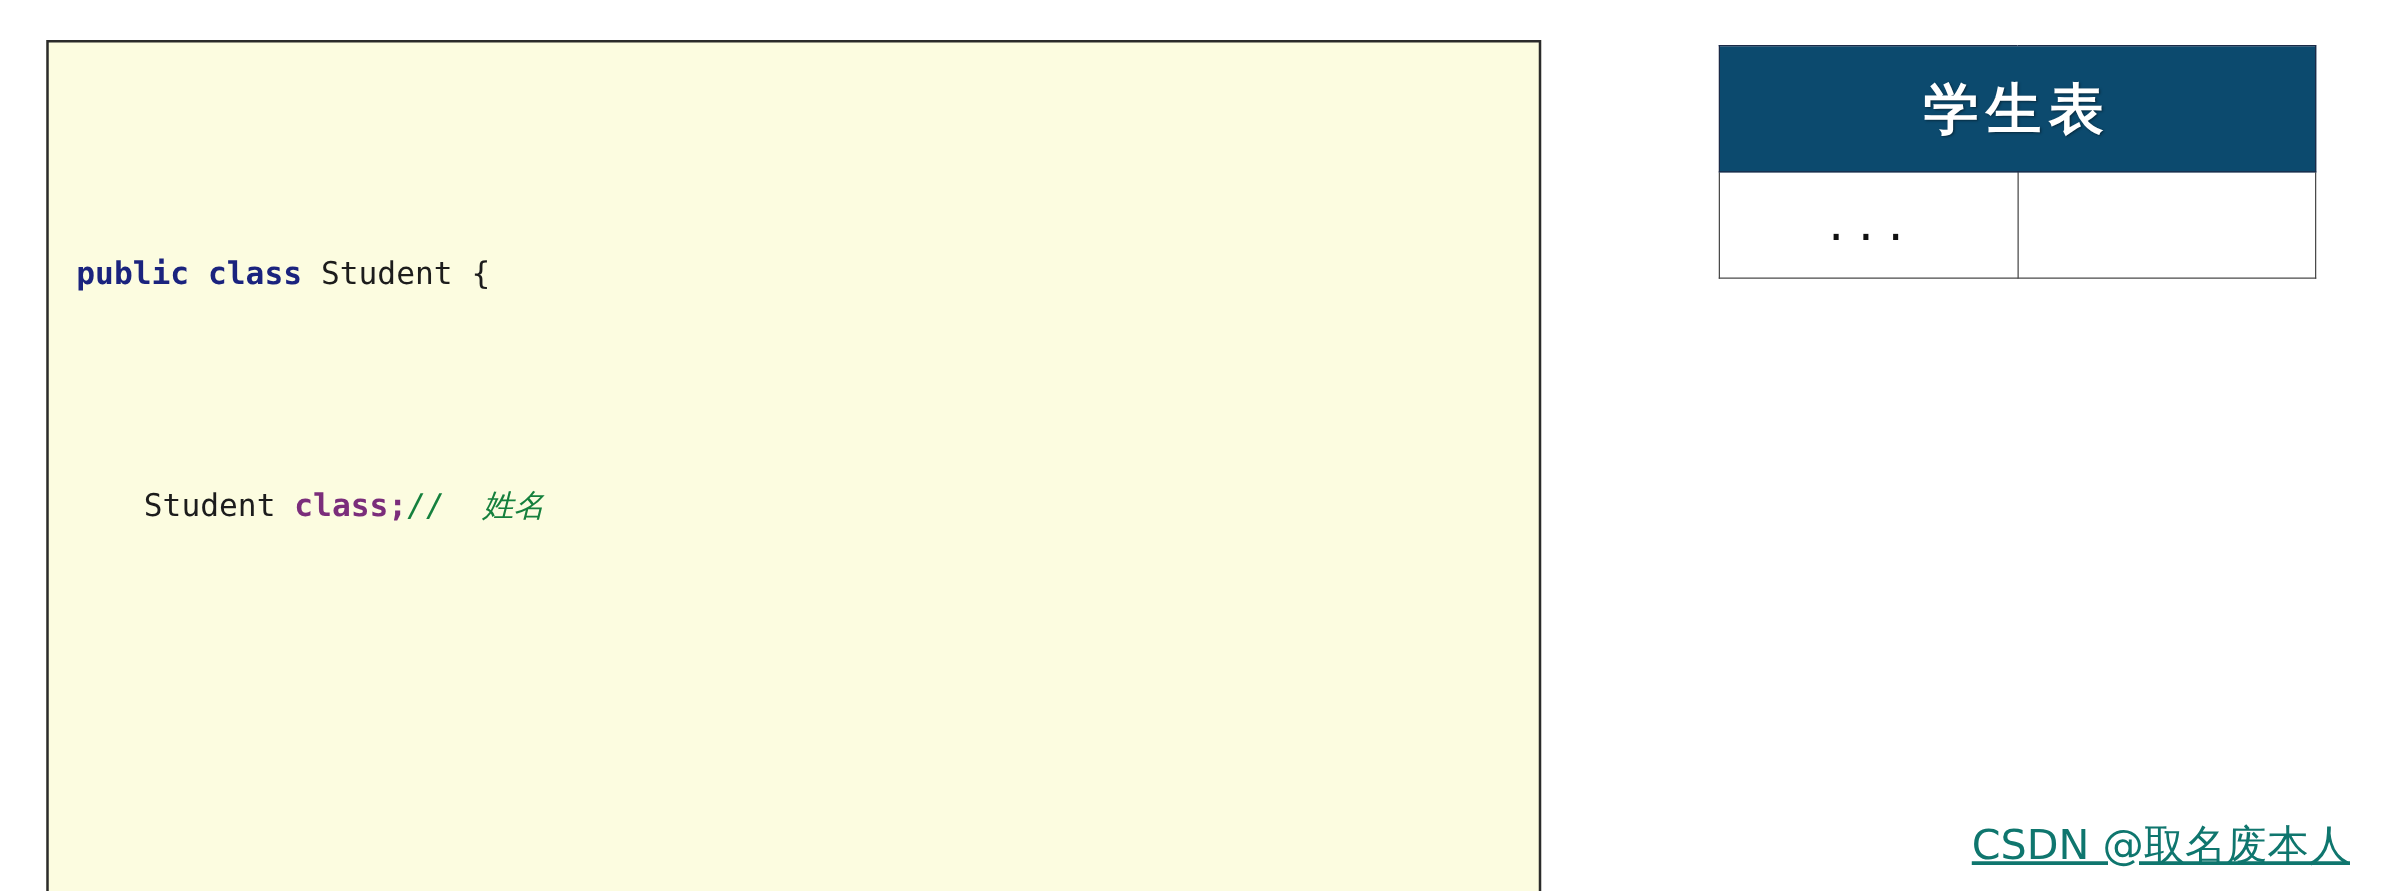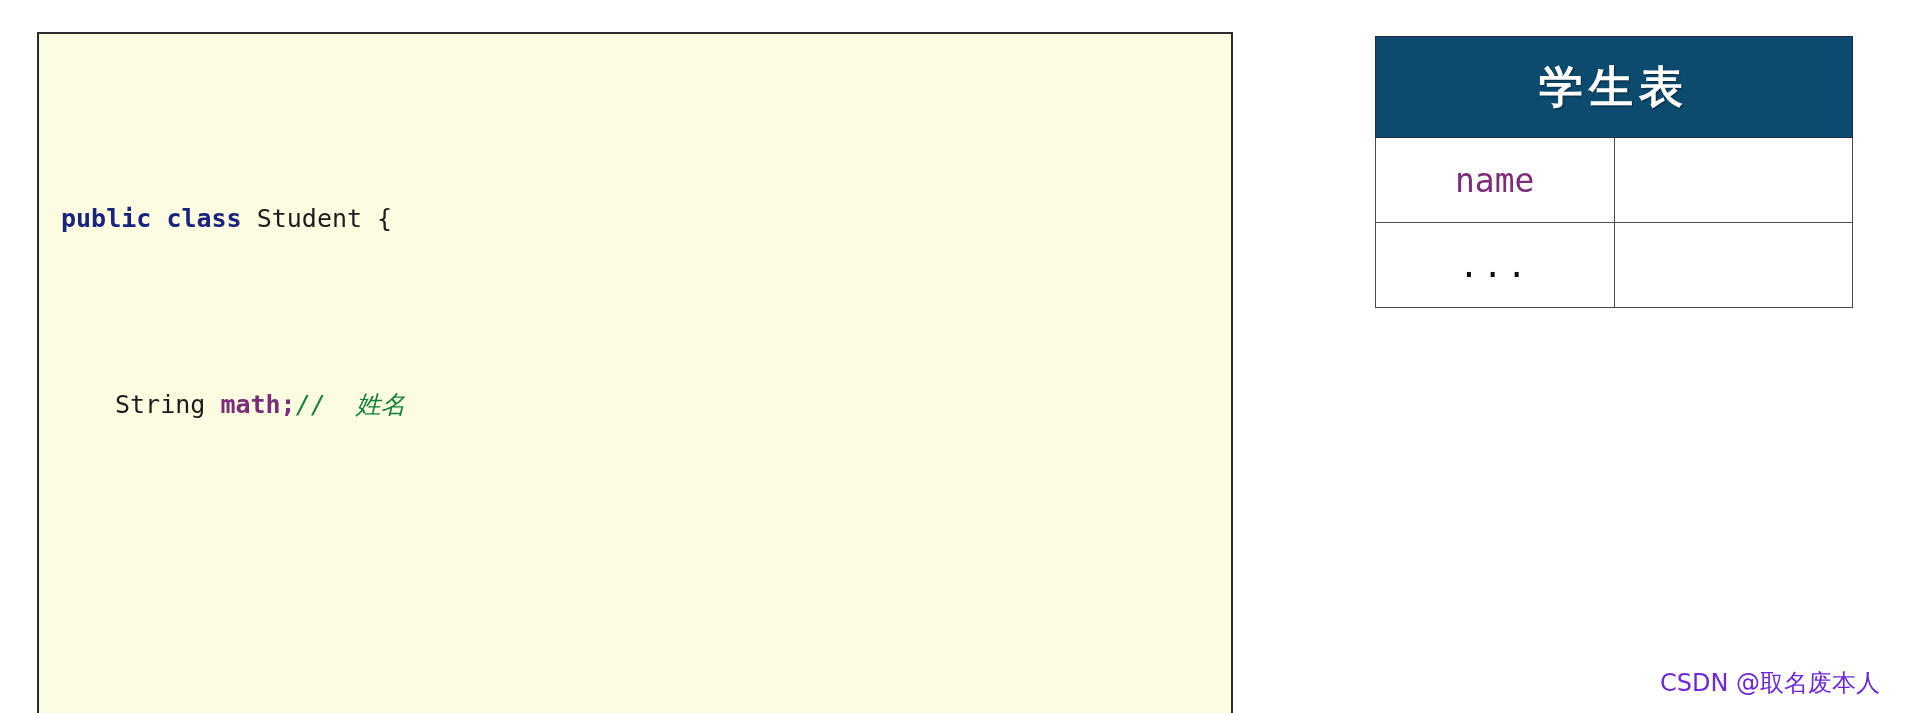--- a/index.html
+++ b/index.html
@@ -86,36 +86,37 @@
     text-align: center;
     letter-spacing: 4px;
     background: #ffffff;
   }
 
   
   .watermark {
     position: absolute;
     right: 40px;
     bottom: 14px;
-    color: #6d28d9;
+    color: #0f766e;
     font-family: "DejaVu Sans", sans-serif;
-    font-size: 24px;
+    font-size: 33px;
     white-space: nowrap;
     user-select: none;
+    text-decoration: underline;
   }
 </style>
 </head>
 <body>
 
 <div class="code-box">
   <div class="code-inner">
 
     <div class="code-line"><span class="kw">public</span> <span class="kw">class</span> <span class="plain">Student {</span></div>
 
-    <div class="code-line"><span class="ind1"></span><span class="plain">String</span> <span class="field">math;</span><span class="cmt">//  姓名</span></div>
+    <div class="code-line"><span class="ind1"></span><span class="plain">Student</span> <span class="field">class;</span><span class="cmt">//  姓名</span></div>
 
 
     
 
     
 
     
 
     
 
@@ -133,23 +134,19 @@
 
   </div>
 </div>
 
 <table class="student-table">
   <tbody>
     <tr>
       <td class="tbl-title" colspan="2">学生表</td>
     </tr>
     <tr>
-      <td class="field-cell">name</td>
-      <td class="value-cell"></td>
-    </tr>
-    <tr>
       <td class="dots-cell">...</td>
       <td class="value-cell"></td>
     </tr>
   </tbody>
 </table>
 
 <div class="watermark">CSDN @取名废本人</div>
 
 </body></html>

